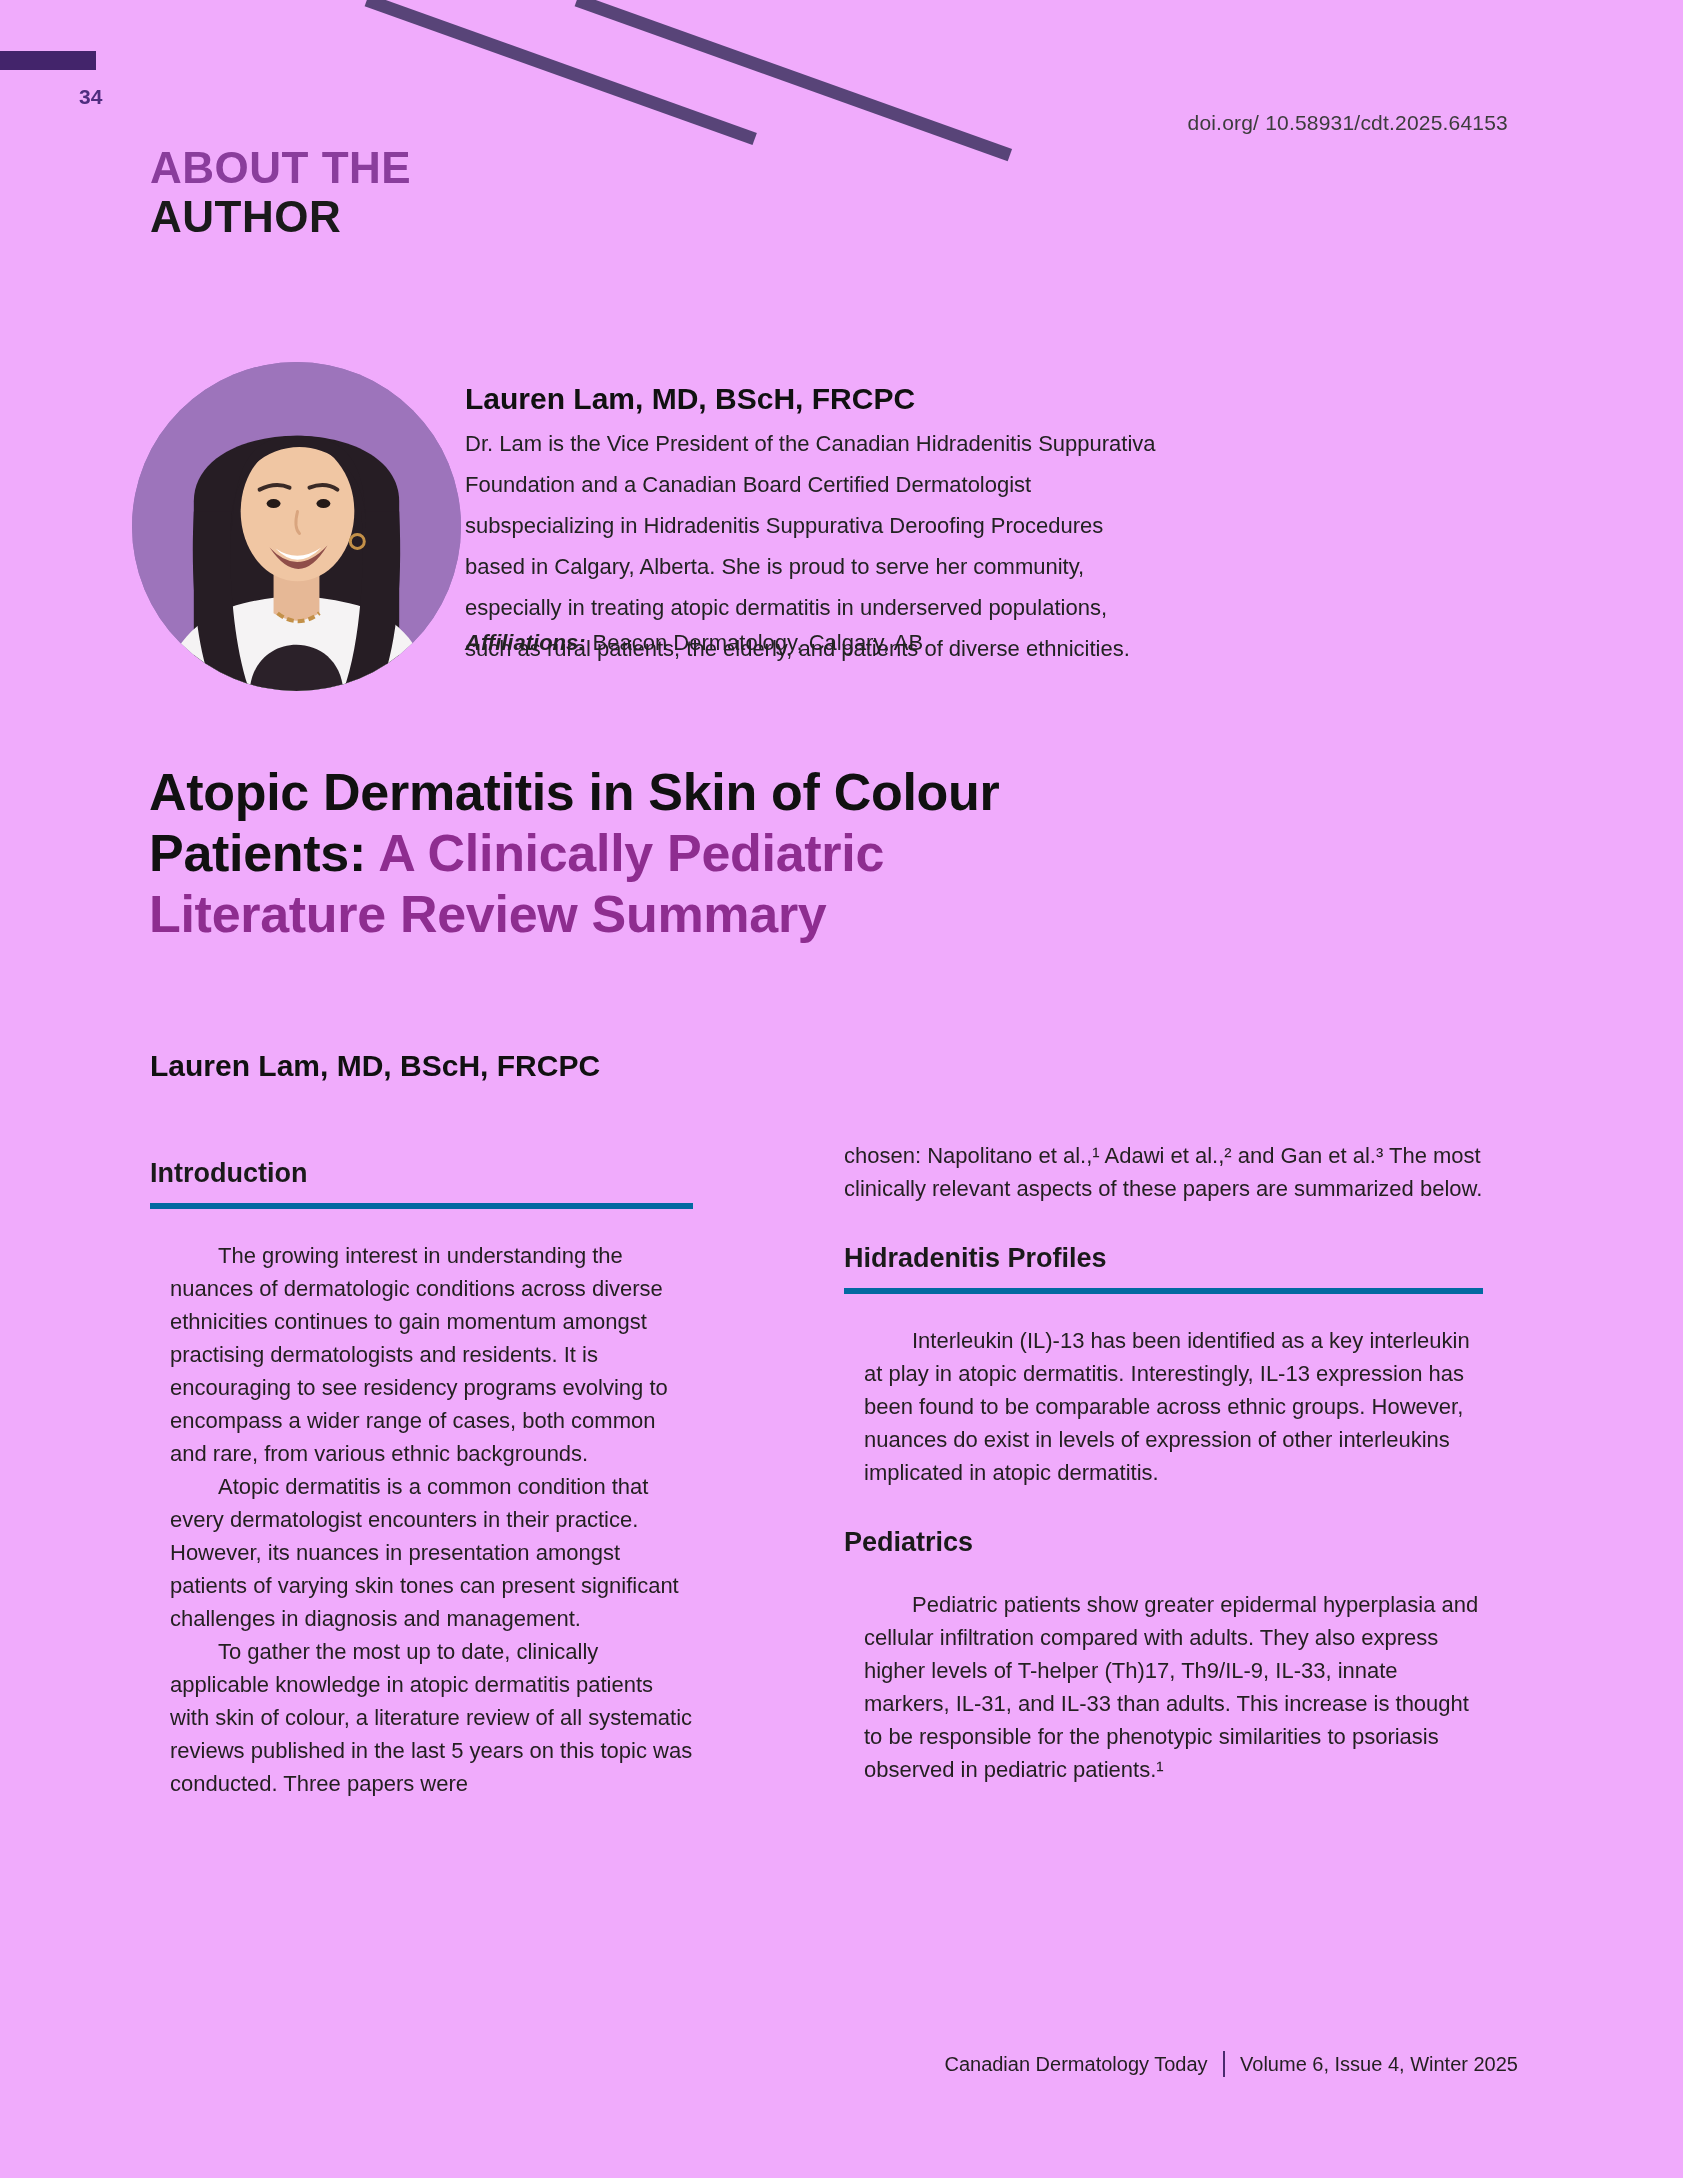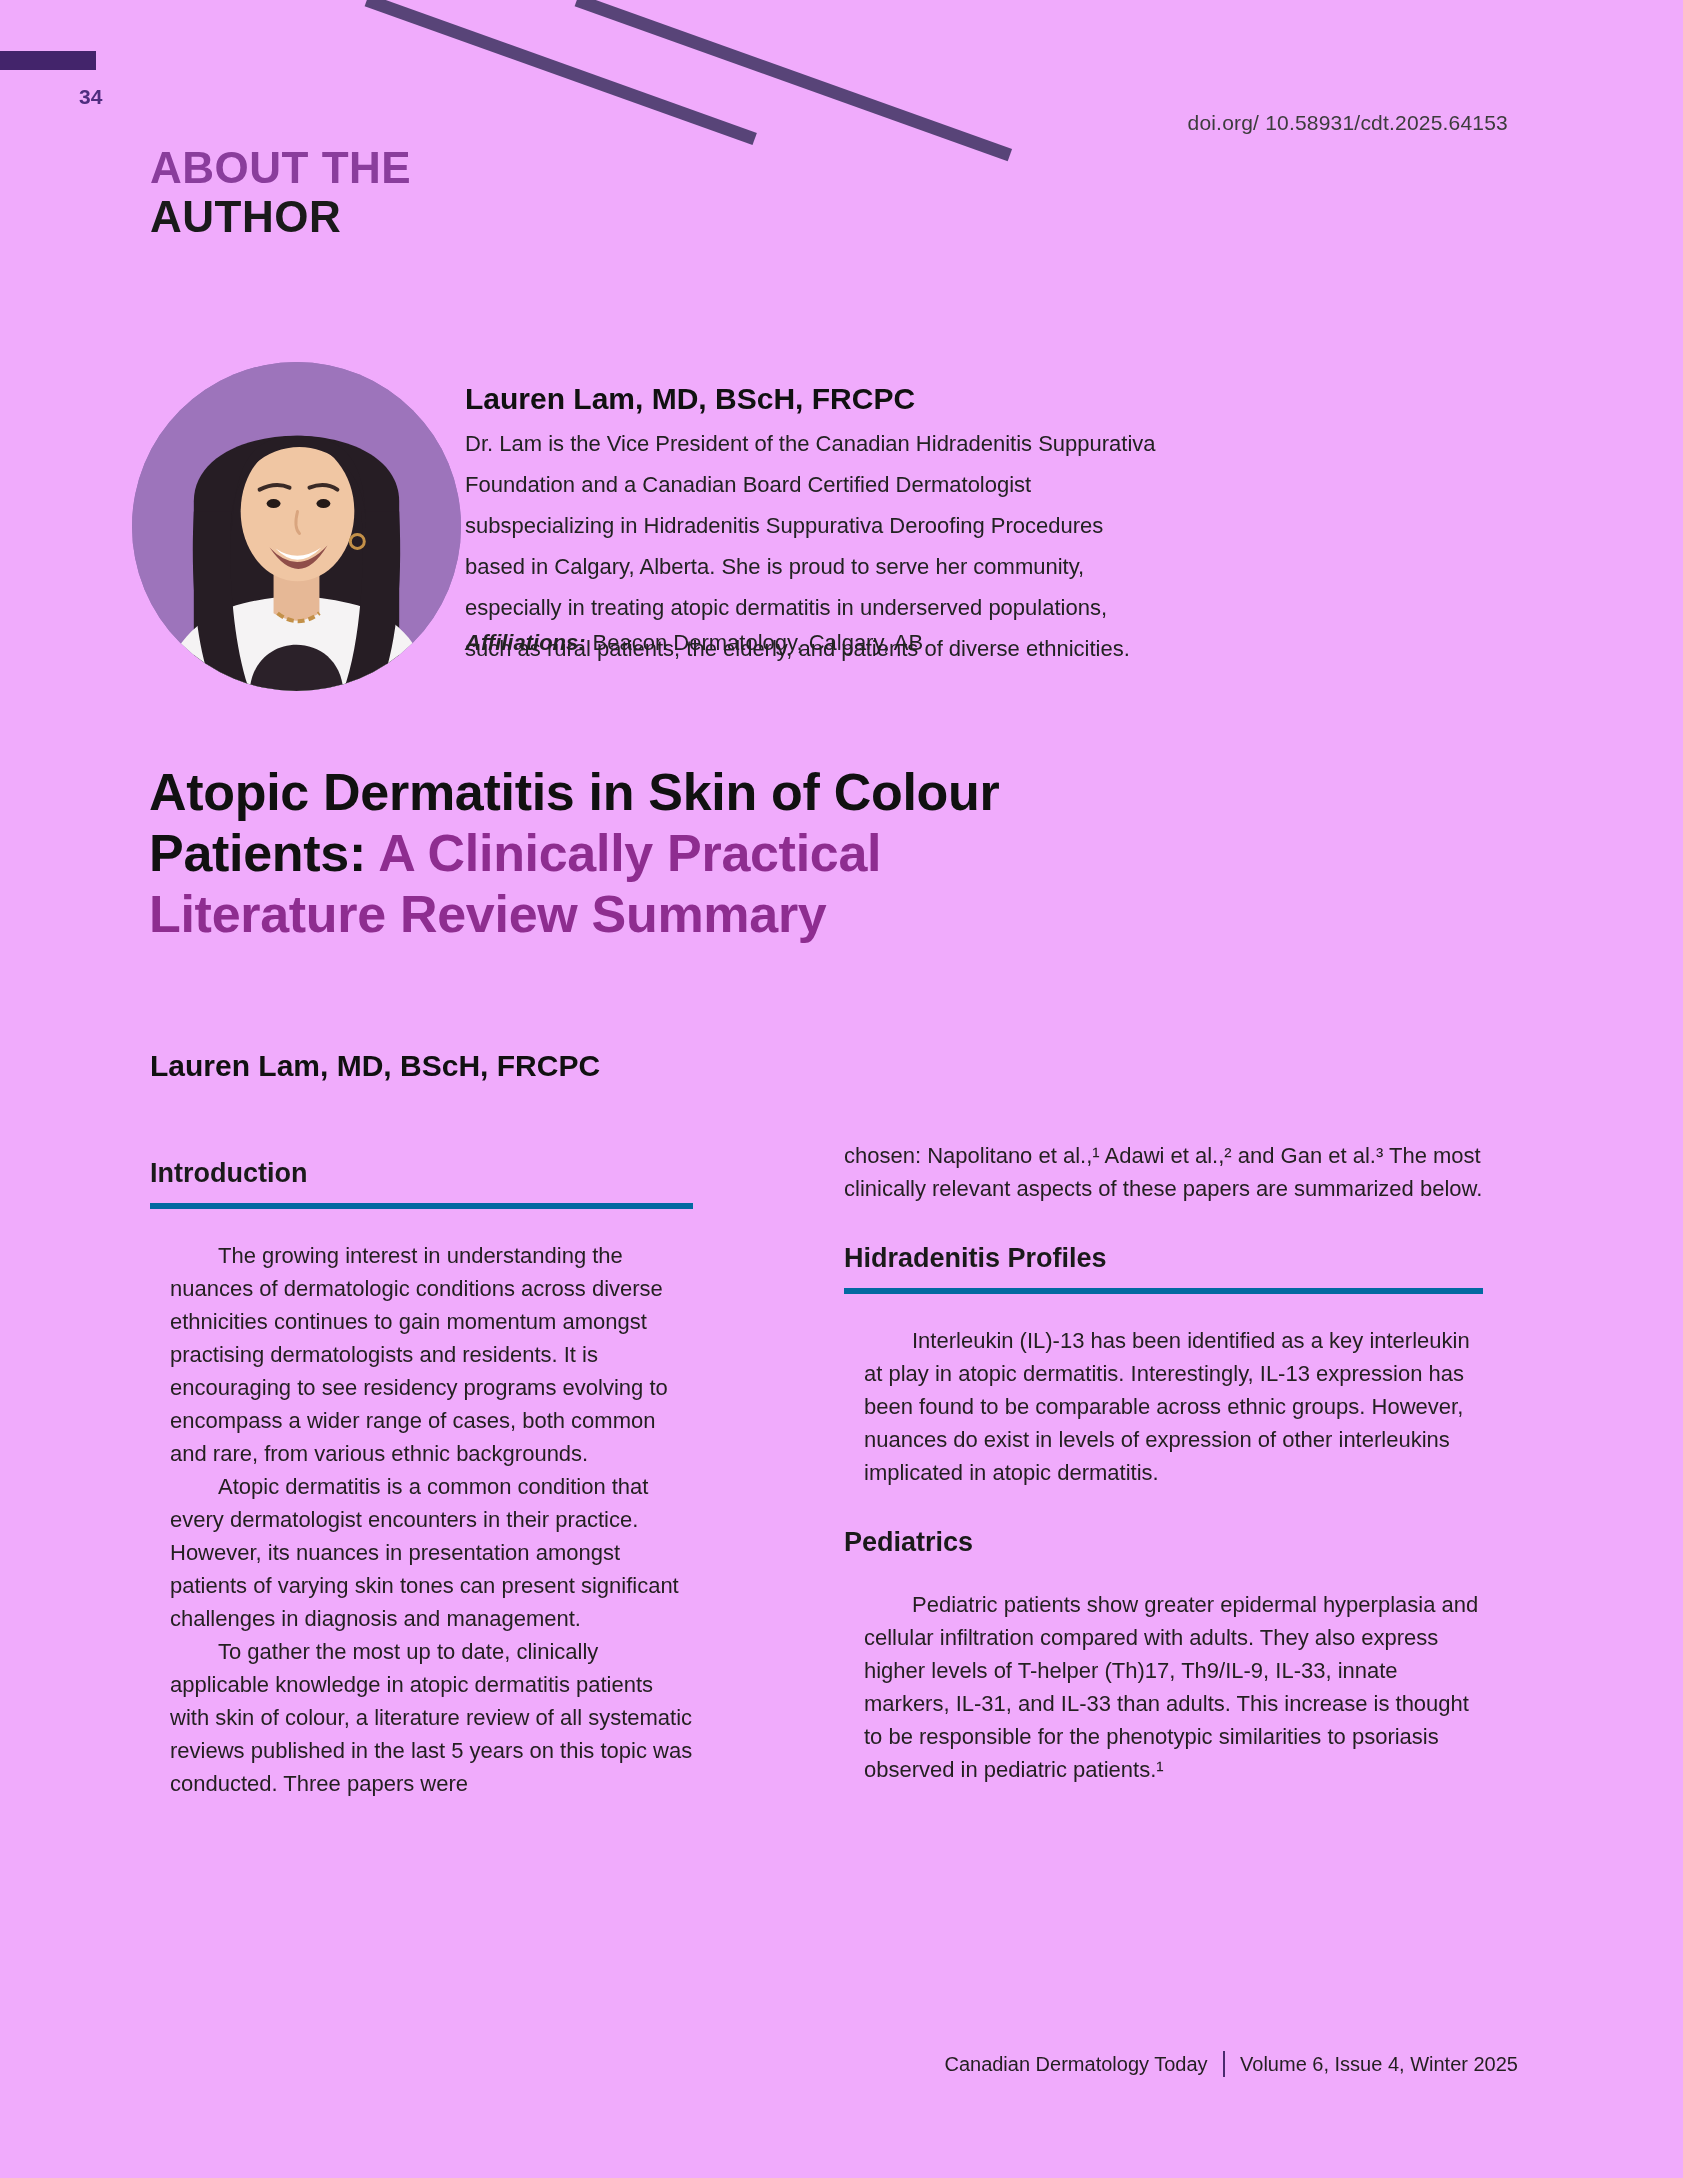--- a/index.html
+++ b/index.html
@@ -127,21 +127,21 @@
       <path d="M144,187 Q166,202 190,186 Q166,210 144,187 Z" fill="#ffffff"></path>
       <circle cx="226" cy="180" r="7" fill="none" stroke="#c39048" stroke-width="3"></circle>
       <path d="M146,252 Q166,268 188,252" stroke="#c39048" stroke-width="4" fill="none" stroke-dasharray="7 4"></path>
     </svg>
   </div>
 
   <h3 class="author-name">Lauren Lam, MD, BScH, FRCPC</h3>
   <p class="bio">Dr. Lam is the Vice President of the Canadian Hidradenitis Suppurativa Foundation and a Canadian Board Certified Dermatologist subspecializing in Hidradenitis Suppurativa Deroofing Procedures based in Calgary, Alberta.  She is proud to serve her community, especially in treating atopic dermatitis in underserved populations, such as rural patients, the elderly, and patients of diverse ethnicities.</p>
   <p class="affiliations"><span class="aff-label">Affiliations:</span><span>Beacon Dermatology, Calgary, AB</span></p>
 
-  <h1 class="title"><span class="t-black">Atopic Dermatitis in Skin of Colour</span><br><span class="t-black">Patients: </span><span class="t-purple">A Clinically Practical</span><br><span class="t-purple">Literature Review Summary</span></h1>
+  <h1 class="title"><span class="t-black">Atopic Dermatitis in Skin of Colour</span><br><span class="t-black">Patients: </span><span class="t-purple">A Clinically Pediatric</span><br><span class="t-purple">Literature Review Summary</span></h1>
 
   <div class="byline">Lauren Lam, MD, BScH, FRCPC</div>
 
   <div class="col col-left">
     <h4 class="section-heading ruled">Introduction</h4>
     <p class="body indent">The growing interest in understanding the nuances of dermatologic conditions across diverse ethnicities continues to gain momentum amongst practising dermatologists and residents. It is encouraging to see residency programs evolving to encompass a wider range of cases, both common and rare, from various ethnic backgrounds.</p>
     <p class="body indent">Atopic dermatitis is a common condition that every dermatologist encounters in their practice. However, its nuances in presentation amongst patients of varying skin tones can present significant challenges in diagnosis and management.</p>
     <p class="body indent">To gather the most up to date, clinically applicable knowledge in atopic dermatitis patients with skin of colour, a literature review of all systematic reviews published in the last 5 years on this topic was conducted.  Three papers were</p>
   </div>
 

